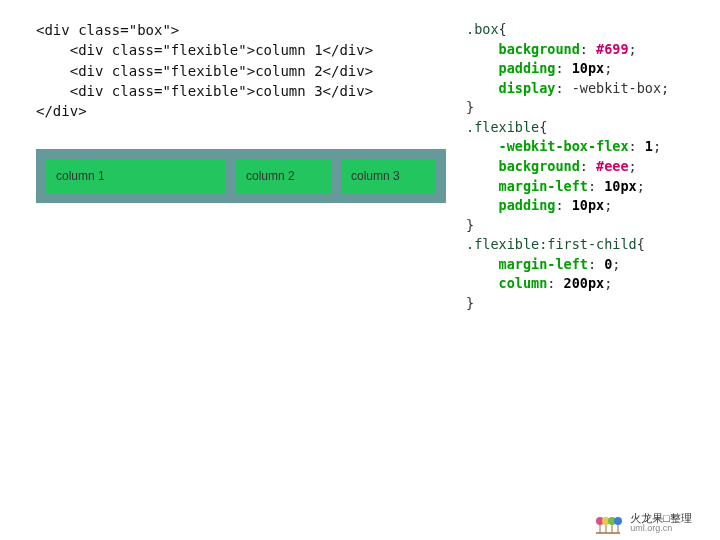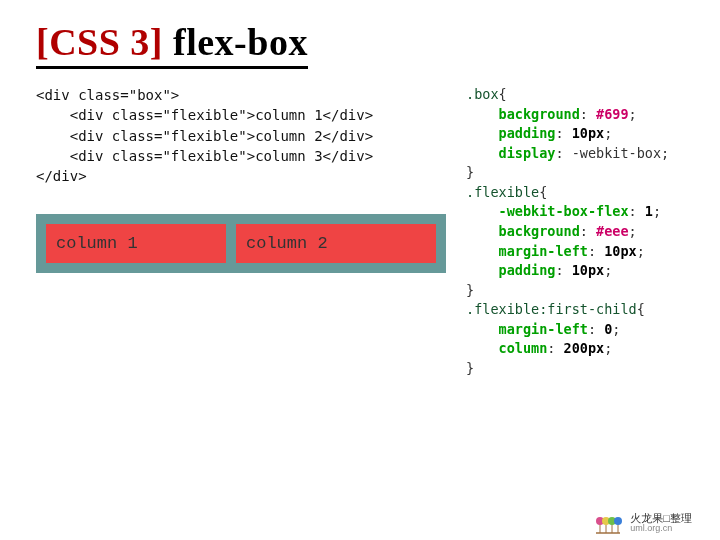--- a/index.html
+++ b/index.html
@@ -45,25 +45,25 @@
     margin-bottom: 28px;
   }
 
   .demo-box {
     background: #669999;
     padding: 10px;
     display: flex;
     width: 410px;
   }
   .demo-box .demo-flexible {
-    background: #ef4444;
+    background: #22c55e;
     margin-left: 10px;
     padding: 10px;
-    font-family: Liberation Mono, monospace;
-    font-size: 17px;
+    font-family: Liberation Sans, sans-serif;
+    font-size: 12px;
     color: #333;
     flex: 1;
   }
   .demo-box .demo-flexible:first-child {
     margin-left: 0;
     width: 180px;
     flex: 0 0 180px;
   }
 
   .css-code {
@@ -97,35 +97,33 @@
     color: #555;
   }
   .footer-logo .ftext .line1 { font-size: 11px; color:#333; }
   .footer-logo .ftext .line2 { color:#888; font-size:9px; }
 </style>
 </head>
 <body>
 
 <div class="slide">
 
-  <div class="title">
-    <span class="prefix">[CSS 3]</span><span class="topic"> flex-box</span>
-  </div>
 
   <div class="content">
     <div class="left-col">
       <div class="html-code">&lt;div class="box"&gt;
     &lt;div class="flexible"&gt;column 1&lt;/div&gt;
     &lt;div class="flexible"&gt;column 2&lt;/div&gt;
     &lt;div class="flexible"&gt;column 3&lt;/div&gt;
 &lt;/div&gt;</div>
 
       <div class="demo-box">
         <div class="demo-flexible">column 1</div>
         <div class="demo-flexible">column 2</div>
+        <div class="demo-flexible">column 3</div>
       </div>
     </div>
 
     <div class="right-col">
       <div class="css-code" id="css-code"><span class="sel">.box</span><span class="brace">{</span>
     <span class="prop">background</span><span class="punct">:</span> <span class="hex">#699</span><span class="punct">;</span>
     <span class="prop">padding</span><span class="punct">:</span> <span class="num">10px</span><span class="punct">;</span>
     <span class="prop">display</span><span class="punct">:</span> <span class="vident">-webkit-box</span><span class="punct">;</span>
 <span class="brace">}</span>
 <span class="sel">.flexible</span><span class="brace">{</span>

